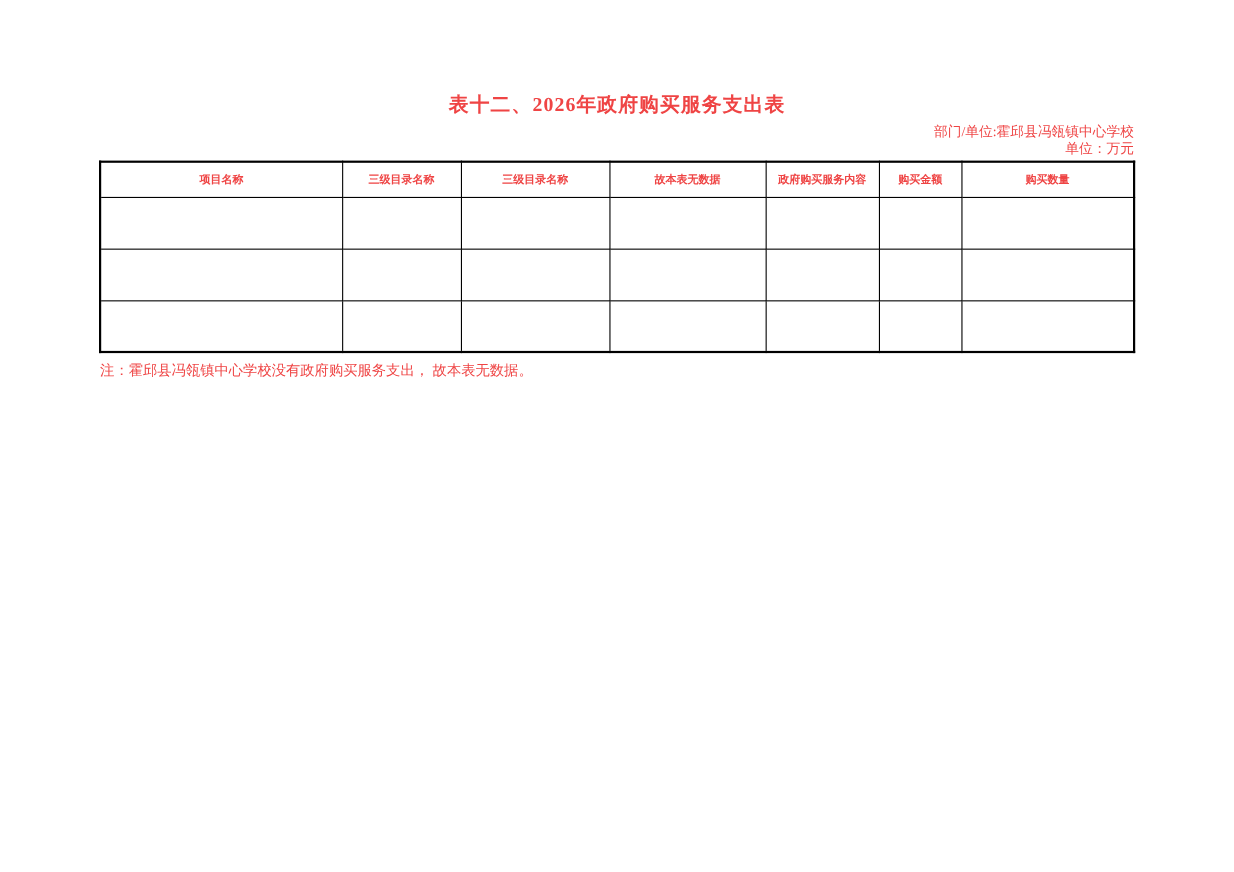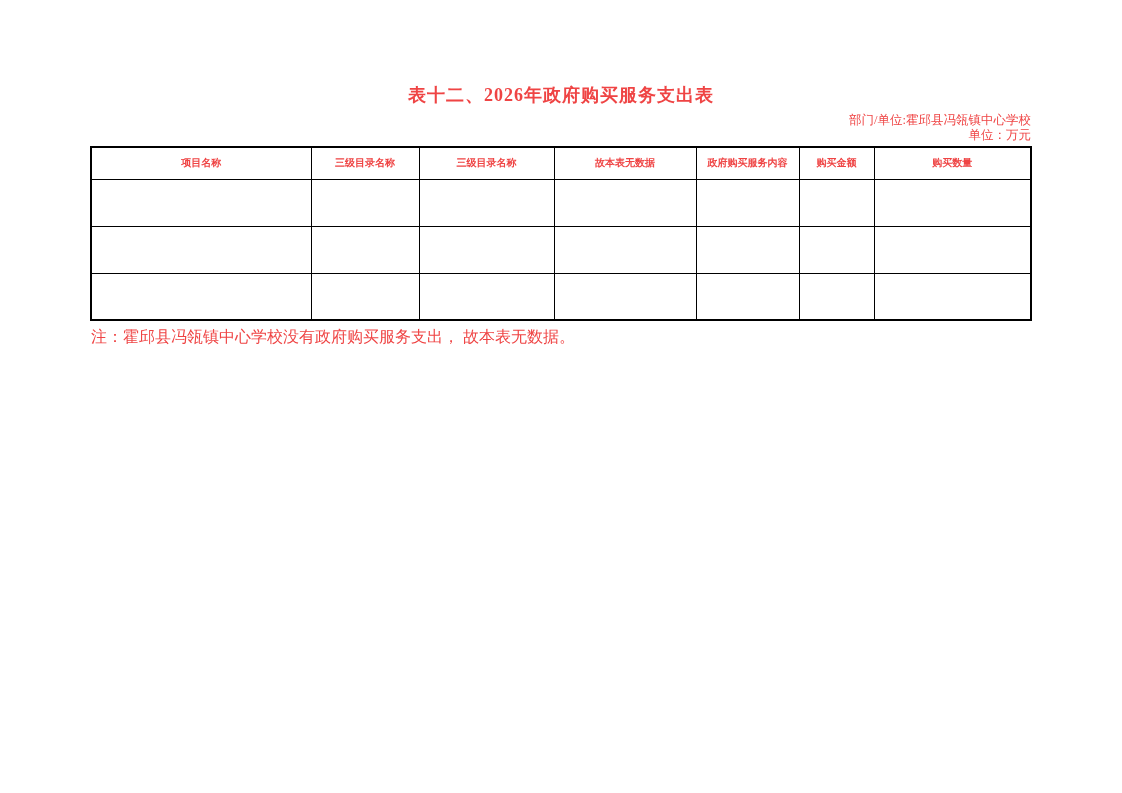--- a/index.html
+++ b/index.html
@@ -57,21 +57,21 @@
     text-align: center;
     vertical-align: middle;
     white-space: nowrap;
   }
   table.data-table td {
     height: 47px;
   }
   .note {
     width: 940px;
     margin: 8px auto 0 auto;
-    font-size: 16px;
+    font-size: 13px;
     line-height: 15px;
   }
 </style>
 </head>
 <body>
 
 <div class="page">
 
   <h1 class="title">表十二、2026年政府购买服务支出表</h1>
 

